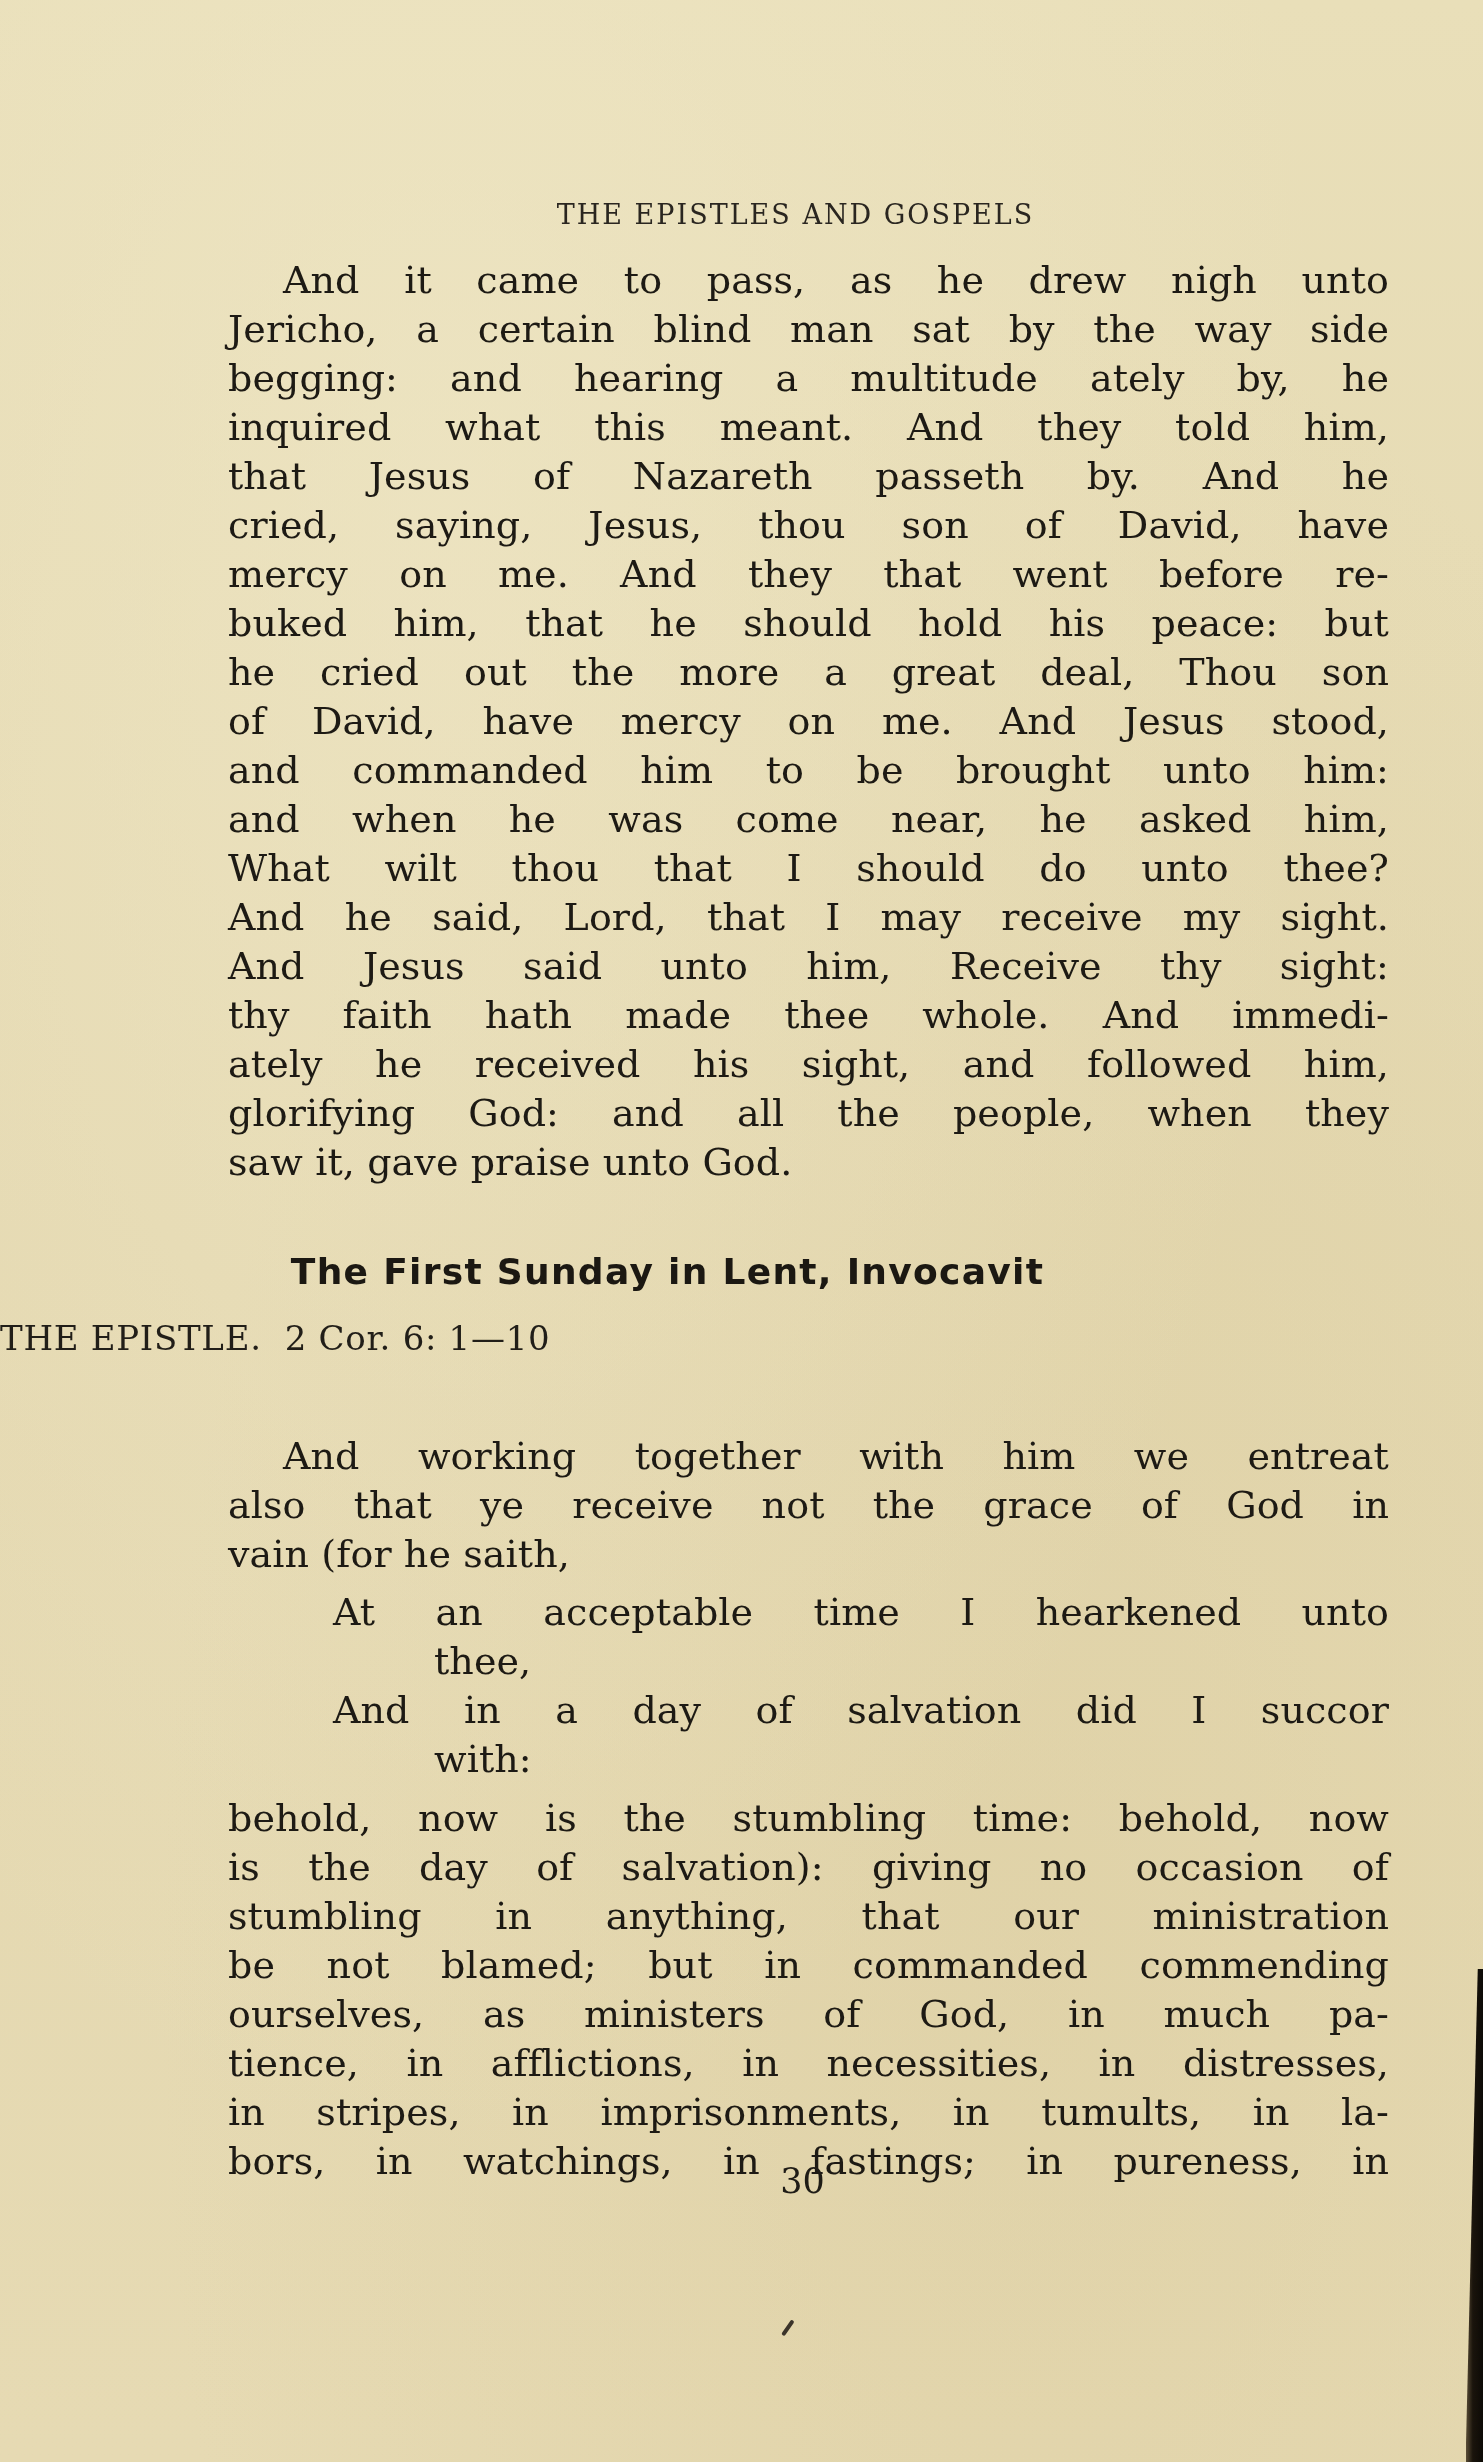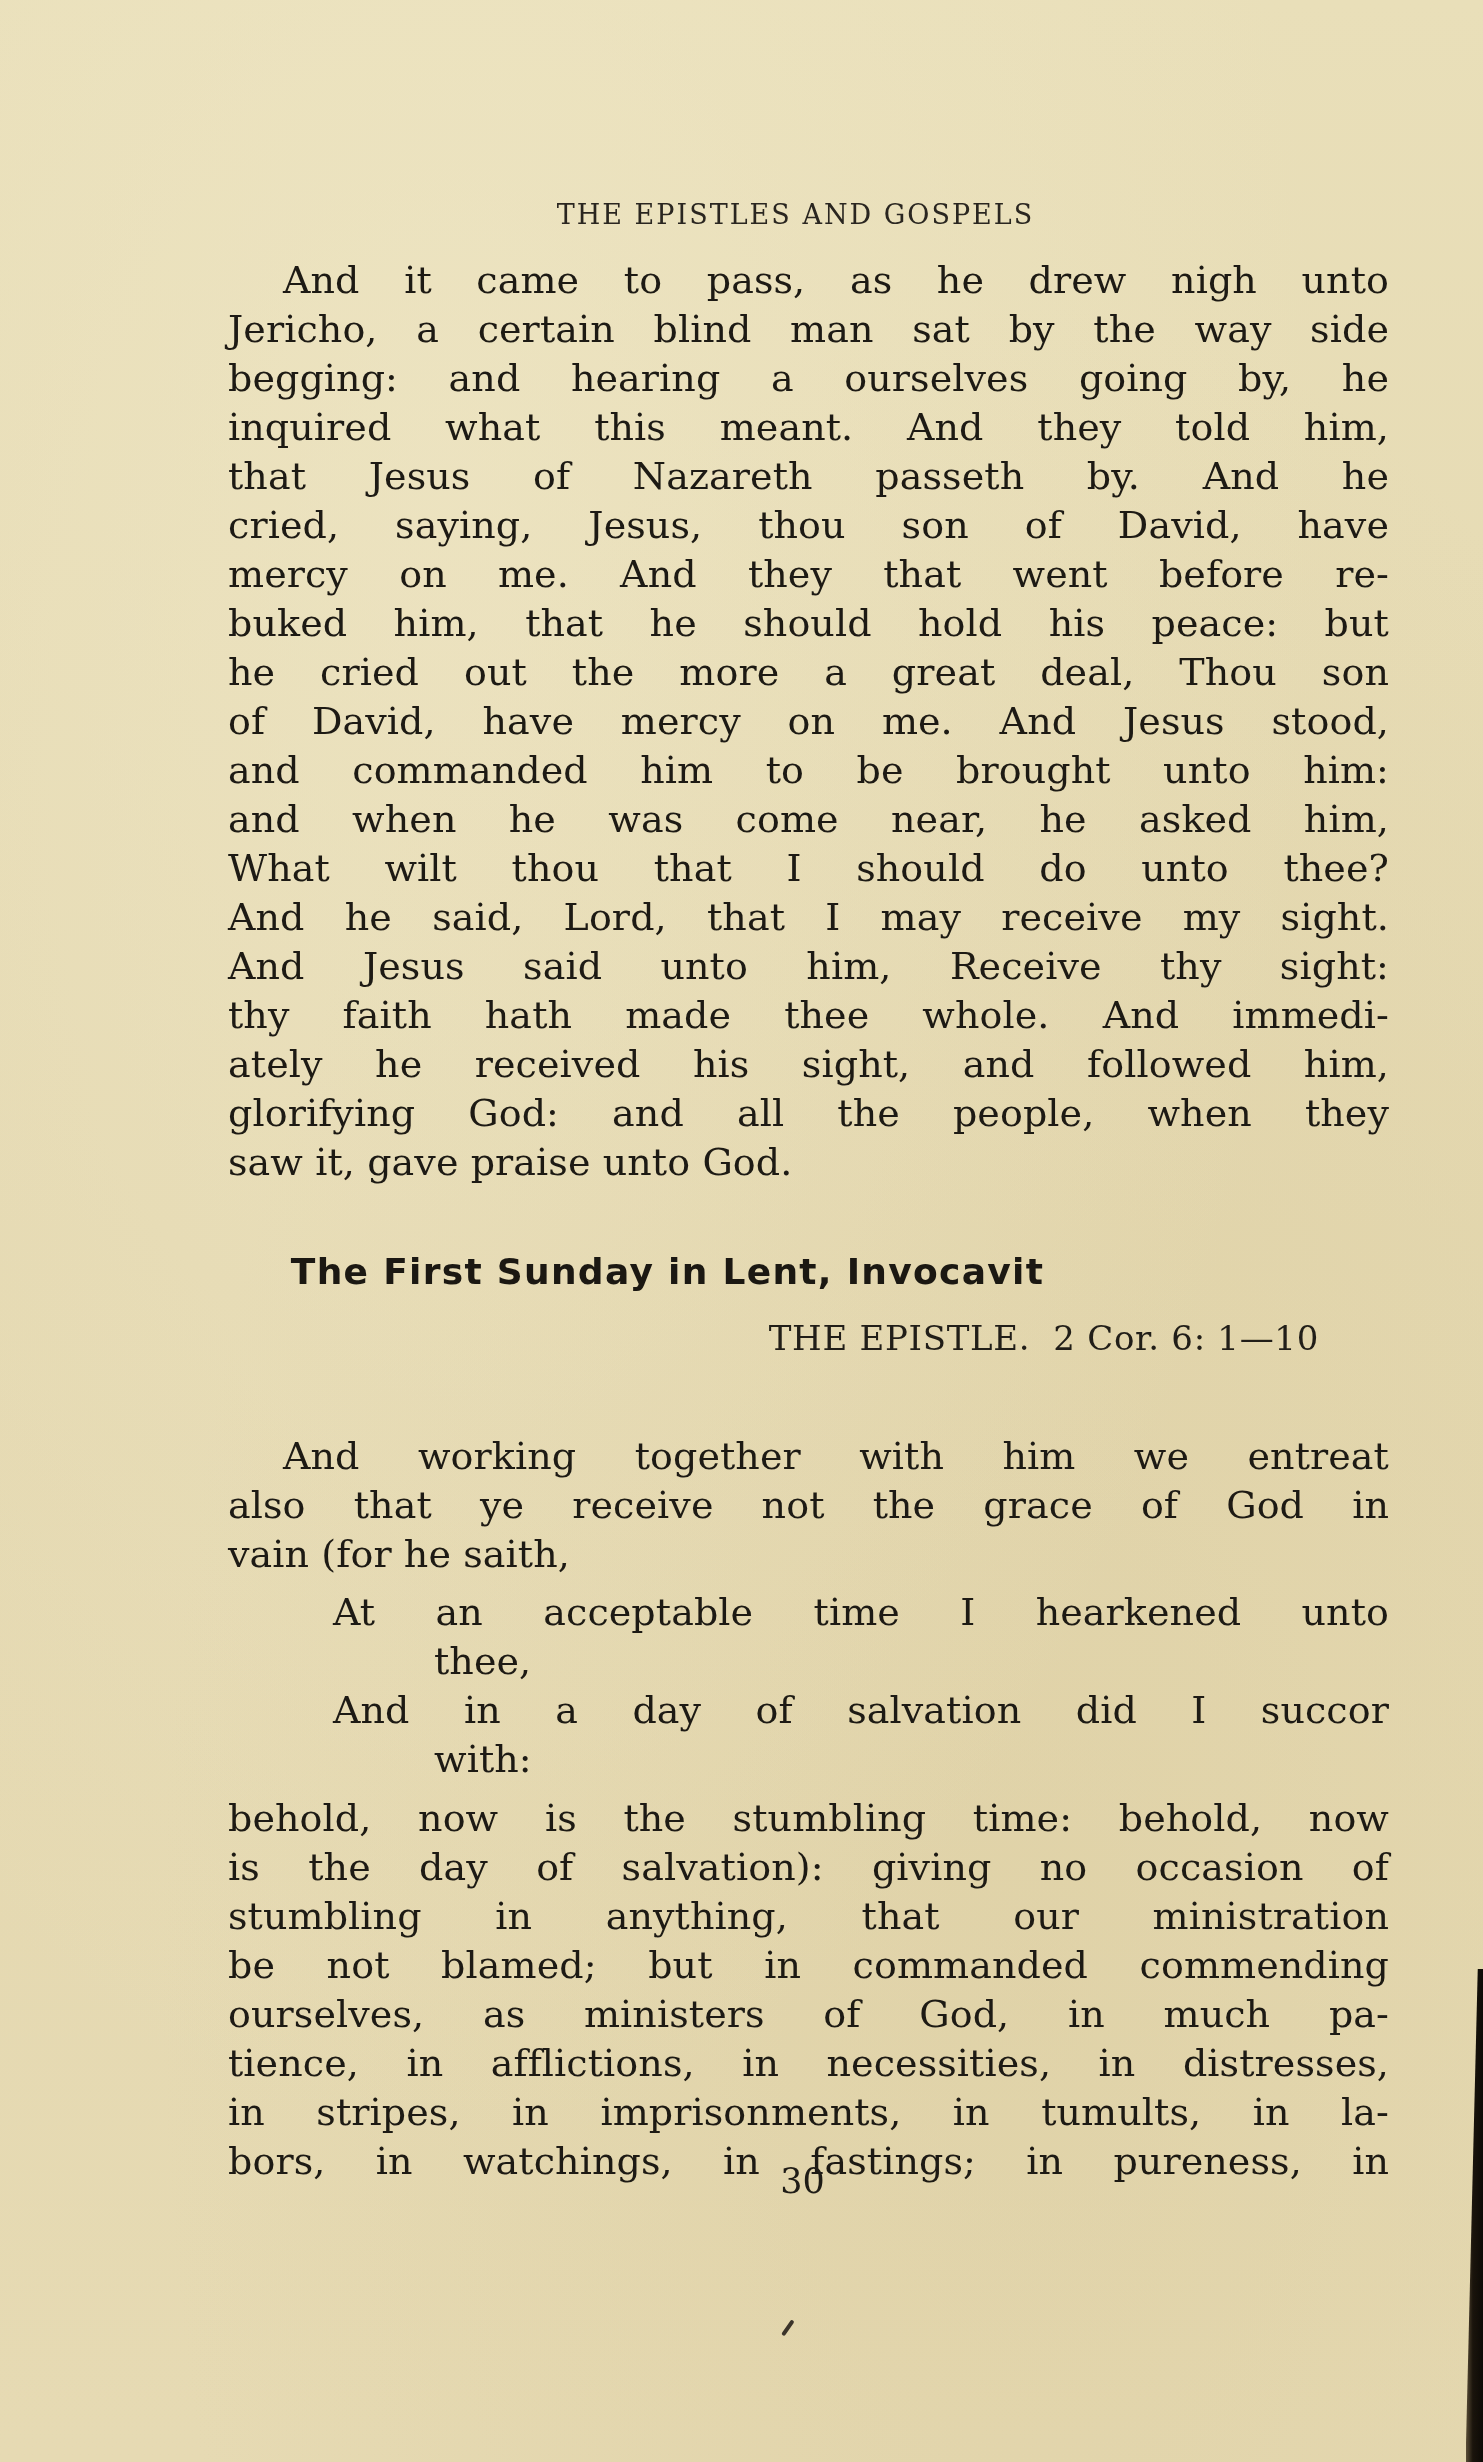--- a/index.html
+++ b/index.html
@@ -27,21 +27,21 @@
   .line { display:block; white-space:nowrap; text-align:justify; text-align-last:justify; height:49px; }
   .line.last { text-align-last:left; }
   .line.indent { padding-left:55px; }
   .line.verse { padding-left:105px; }
   .line.verse-cont { padding-left:206px; text-align-last:left; }
   .section-title {
     position:absolute; top:1251px; left:0; width:1335px; text-align:center;
     font-family:"DejaVu Sans", sans-serif; font-weight:bold; font-size:36px; letter-spacing:1.3px; color:#1b1812;
   }
   .section-sub {
-    position:absolute; top:1318px; left:0; width:1319px; text-align:right;
+    position:absolute; top:1318px; left:0; width:1319px; text-align:left;
     font-family:"DejaVu Serif", serif; font-size:34px; letter-spacing:0.7px; color:#211e18;
   }
   .section-sub span { margin-right:23px; }
   .page-number {
     position:absolute; top:2161px; left:0; width:1605px; text-align:center;
     font-family:"DejaVu Serif", serif; font-size:35px; color:#1f1c16;
   }
   .right-edge {
     position:absolute; right:0; top:1969px; width:17.5px; height:494px;
     background: linear-gradient(90deg, #5a4d36 0%, #1a140c 40%, #0d0a06 100%);
@@ -52,21 +52,21 @@
 </head>
 <body>
 
 <div class="page">
 
   <div class="running-head">THE EPISTLES AND GOSPELS</div>
 
   <div class="text-block" style="top:256px;">
     <span class="line indent">And it came to pass, as he drew nigh unto</span>
     <span class="line">Jericho, a certain blind man sat by the way side</span>
-    <span class="line">begging: and hearing a ourselves going by, he</span>
+    <span class="line">begging: and hearing a multitude ately by, he</span>
     <span class="line">inquired what this meant. And they told him,</span>
     <span class="line">that Jesus of Nazareth passeth by. And he</span>
     <span class="line">cried, saying, Jesus, thou son of David, have</span>
     <span class="line">mercy on me. And they that went before re-</span>
     <span class="line">buked him, that he should hold his peace: but</span>
     <span class="line">he cried out the more a great deal, Thou son</span>
     <span class="line">of David, have mercy on me. And Jesus stood,</span>
     <span class="line">and commanded him to be brought unto him:</span>
     <span class="line">and when he was come near, he asked him,</span>
     <span class="line">What wilt thou that I should do unto thee?</span>

